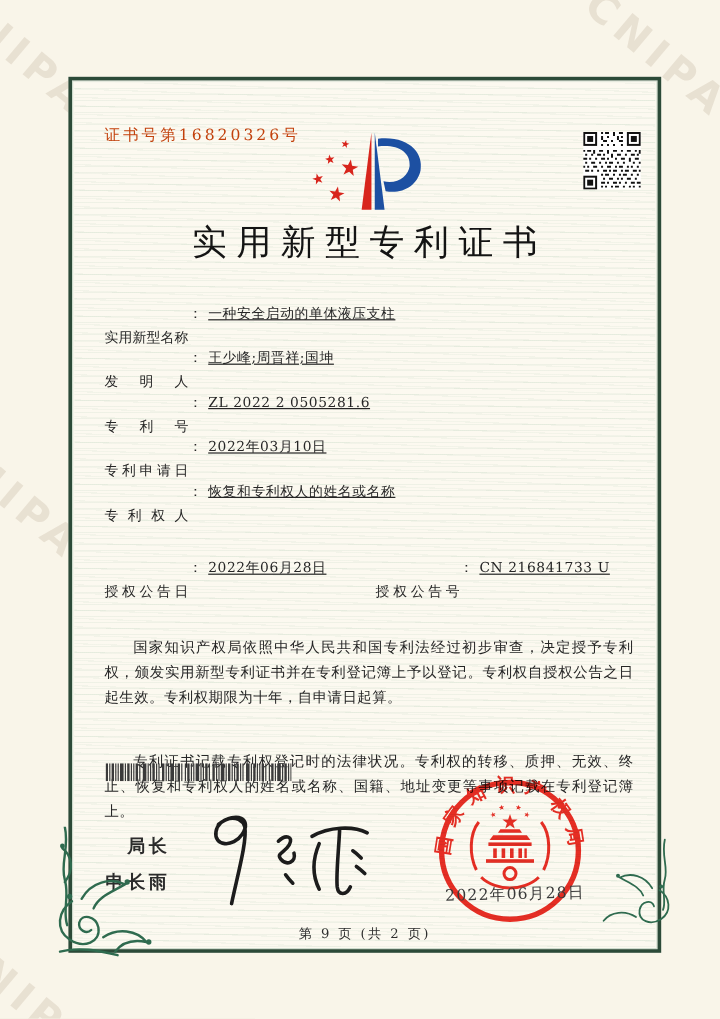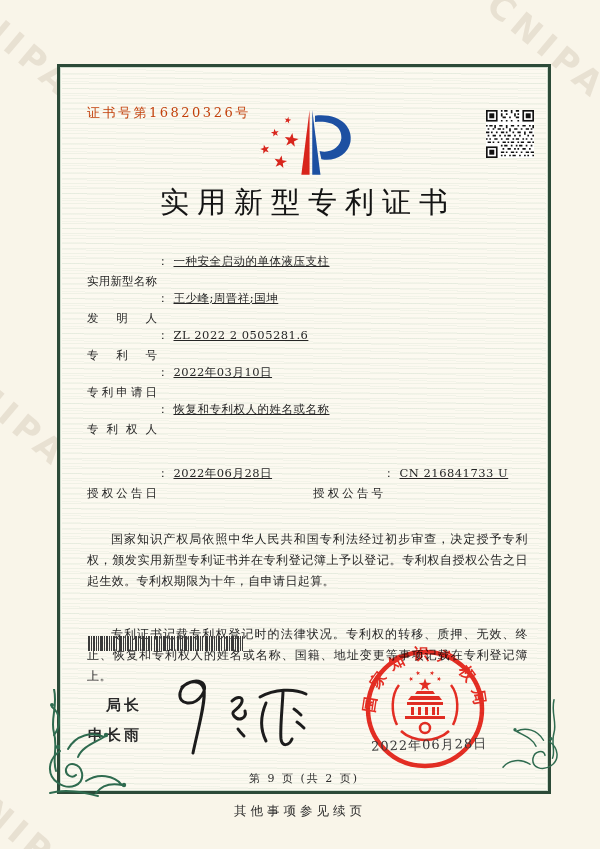--- a/index.html
+++ b/index.html
@@ -264,15 +264,14 @@
         <path d="M40,96 C52,88 68,90 76,100"></path>
       </g>
       <g fill="#2f6b4f">
         <circle cx="12" cy="62" r="2.2"></circle>
           <circle cx="60" cy="50" r="2.2"></circle>
       </g>
     </svg>
 
   </div>
 
-  <div class="footer-note">其他事项参见续页</div>
 
 </div>
 
 </body></html>

